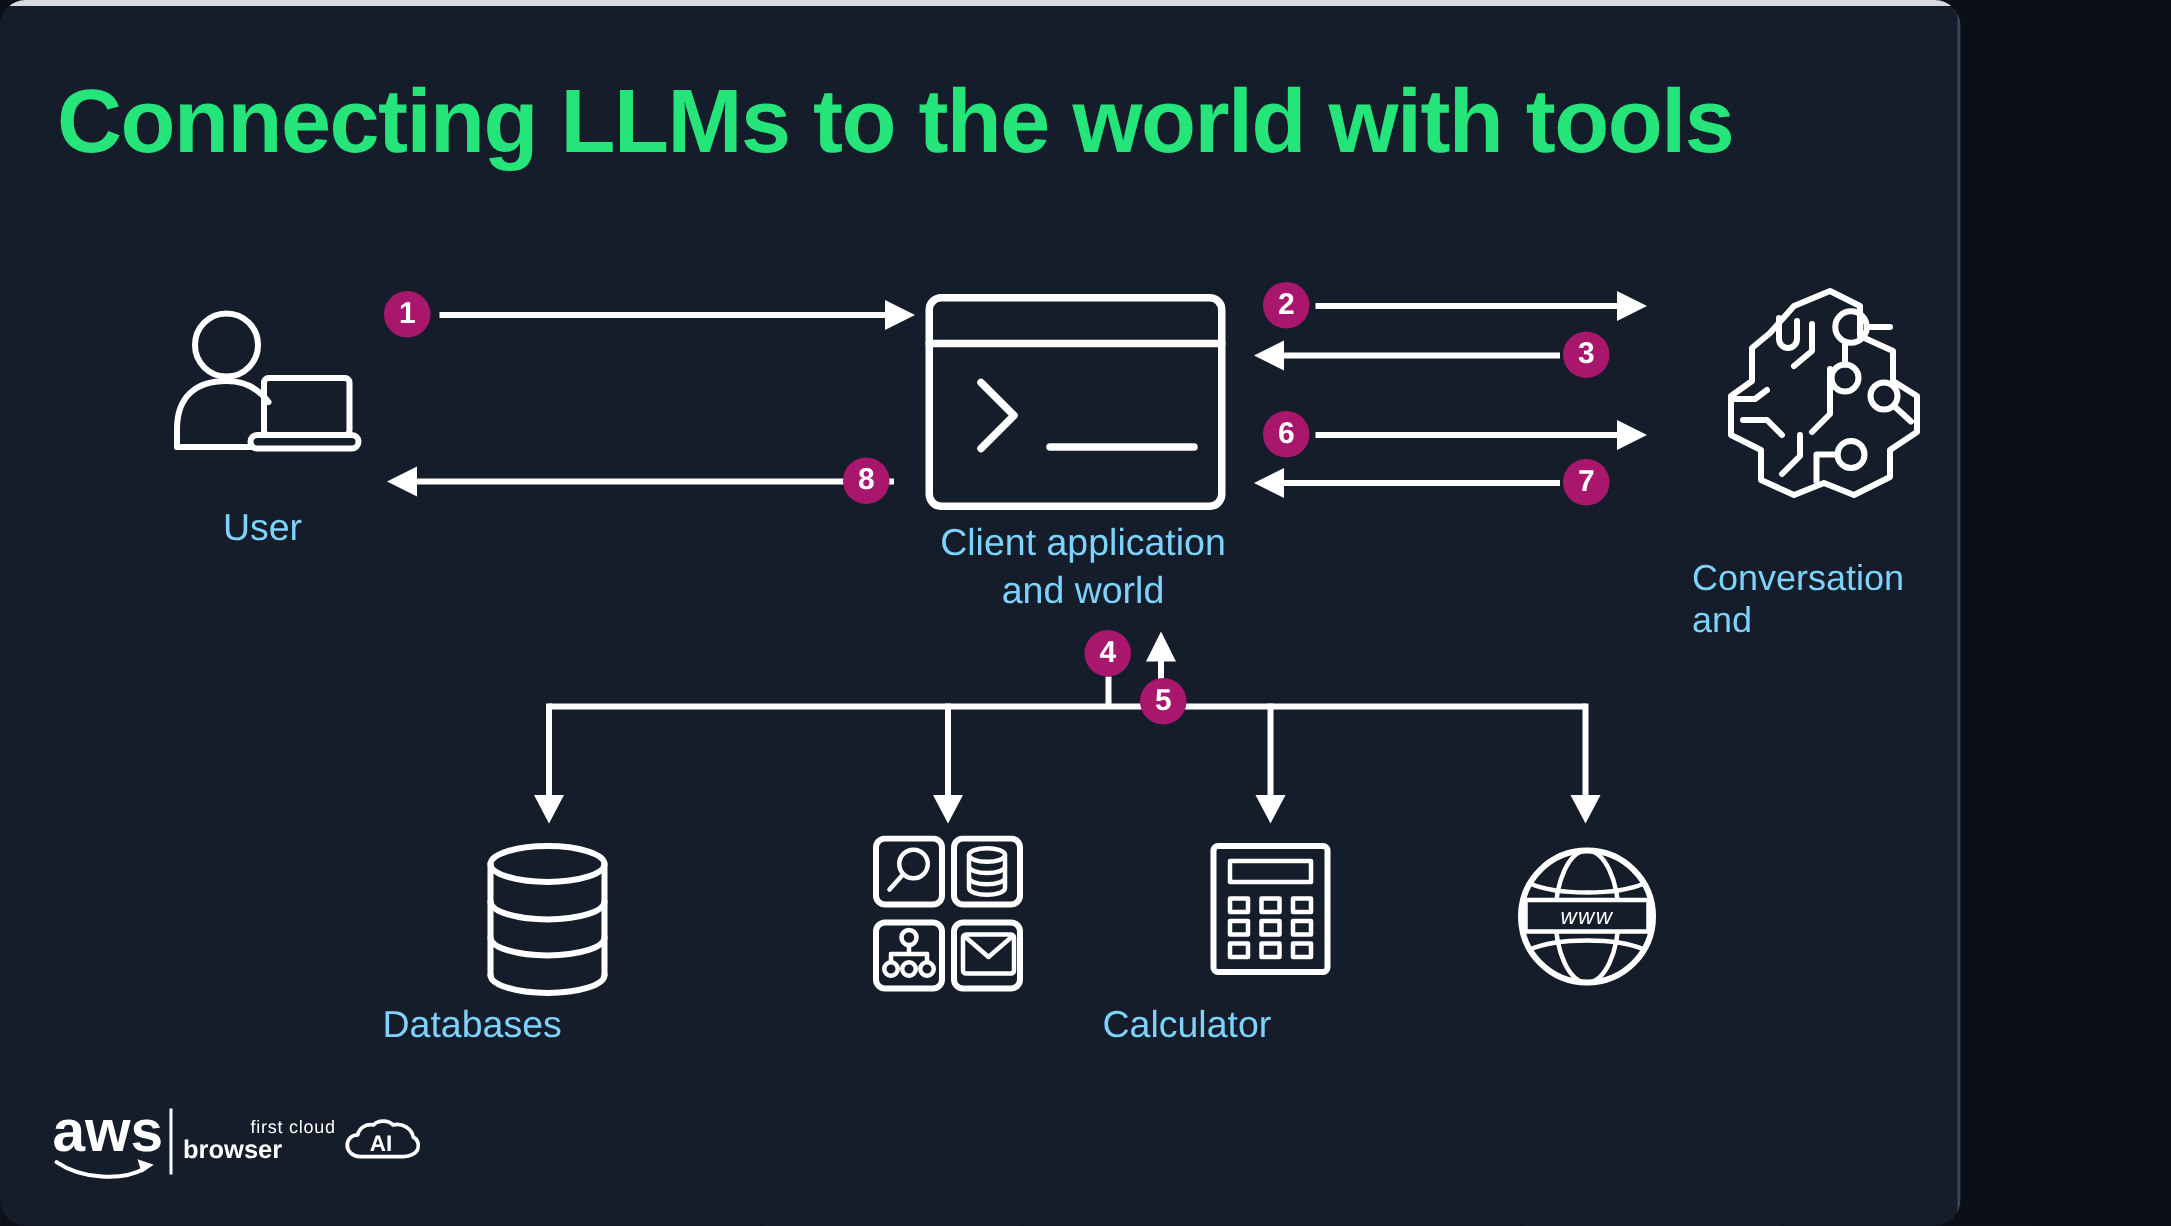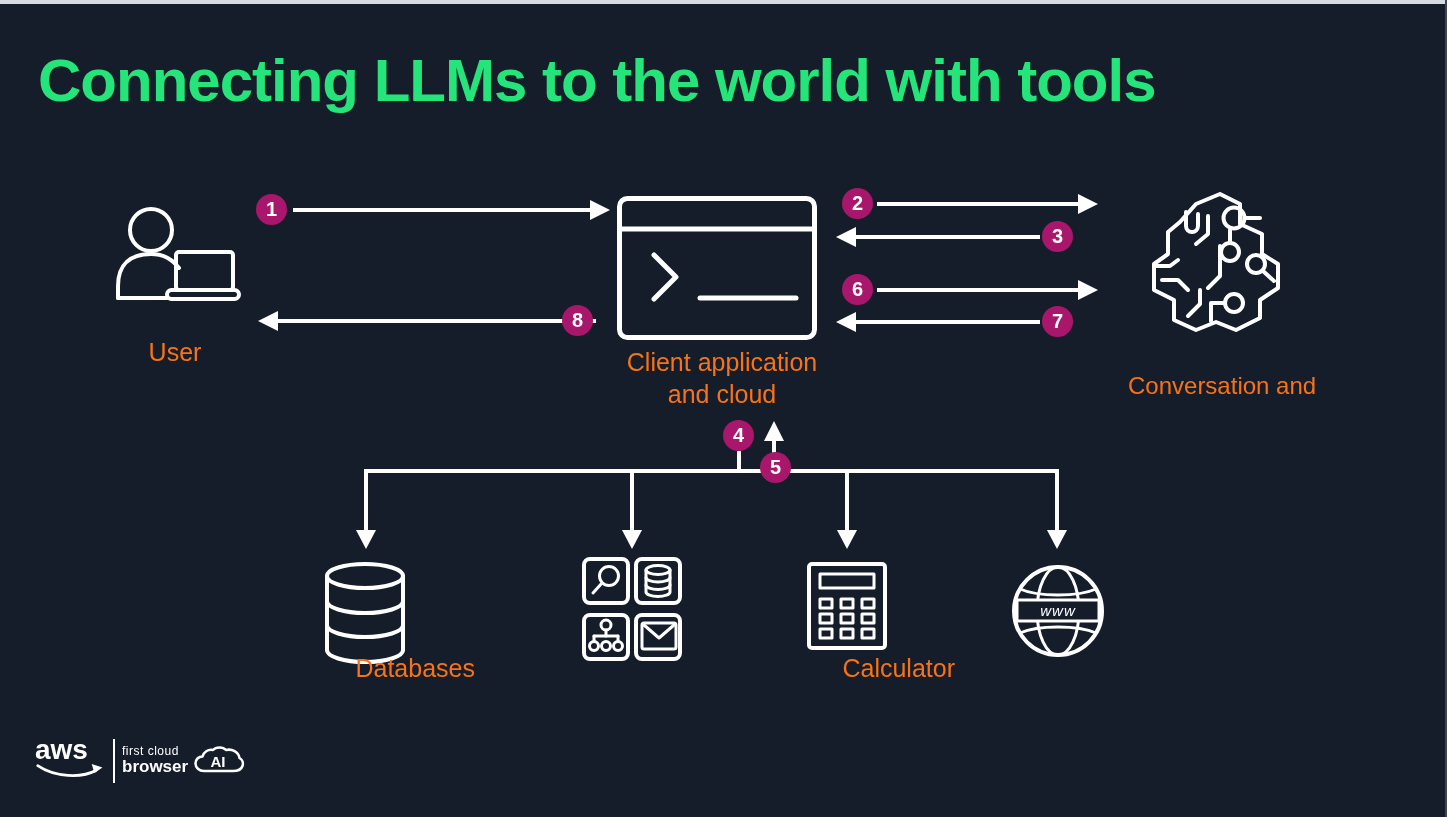--- a/index.html
+++ b/index.html
@@ -1,19 +1,19 @@
 <!DOCTYPE html>
 <html style="--background: #161D2A; --title_green: #24E47A; --badge_magenta: #A8176C; --line_white: #FFFFFF; --top_strip: #D7DADF; --right_edge: #3E4552;"><head>
 <meta charset="utf-8">
 <style>
   html,body{margin:0;padding:0;background:#0b0f17;}
   .slide{
-    position:relative;width:1447px;height:817px;overflow:hidden;
+    position:relative;width:1307px;height:817px;overflow:hidden;
     background:var(--background,#161D2A);
-    font-family:"Liberation Sans",sans-serif;color:#fff;
+    font-family:"Liberation Sans",sans-serif;color:#fff;border-radius:17px;
   }
   .top-strip{position:absolute;left:0;top:0;right:0;height:4px;background:var(--top_strip,#D7DADF);}
   .right-strip{position:absolute;top:0;right:0;bottom:0;width:2px;background:var(--right_edge,#3E4552);}
   .title{
     position:absolute;left:38px;top:46px;margin:0;white-space:nowrap;
     font-size:60px;font-weight:700;letter-spacing:-1px;
     color:var(--title_green,#24E47A);
   }
   .overlay{position:absolute;left:0;top:0;width:1447px;height:817px;pointer-events:none;}
   .overlay .ln{stroke:var(--line_white,#fff);stroke-width:4;fill:none;stroke-linecap:butt;}
@@ -35,40 +35,40 @@
   .icon .s3{stroke:var(--line_white,#fff);fill:none;stroke-width:3;stroke-linecap:round;stroke-linejoin:round;}
   .icon .bgfill{fill:var(--background,#161D2A);}
   .user-icon{left:112px;top:204px;}
   .client-icon{left:616px;top:195px;}
   .llm-icon{left:1136px;top:188px;}
   .db-icon{left:323px;top:561px;}
   .api-icon{left:582px;top:557px;}
   .calc-icon{left:806px;top:561px;}
   .web-icon{left:1010px;top:561px;}
 
-  .lbl{position:absolute;font-size:25px;line-height:1.15;color:#f97316;}
+  .lbl{position:absolute;font-size:25px;line-height:1.15;color:#7dd3fc;}
   .lbl.ctr{text-align:center;width:300px;}
   .user-label{left:25px;top:338px;}
   .client-l1{left:572px;top:348px;}
   .client-l2{left:572px;top:380px;}
   .llm-label{left:1056px;top:337px;}
   .llm-cap{font-size:24px;left:1128px;}
   .llm-cap1{top:372px;}
   .llm-cap2{top:416px;}
-  .tool-label{width:220px;text-align:right;top:654px;}
+  .tool-label{width:220px;text-align:left;top:669px;}
   .tl-db{left:255px;}.tl-api{left:522px;}.tl-calc{left:735px;}.tl-web{left:947px;}
 
   .logo{position:absolute;left:35px;top:739px;display:flex;align-items:flex-start;}
   .aws-mark{position:relative;width:74px;}
-  .aws-text{font-size:28px;font-weight:700;line-height:0.8;letter-spacing:0px;display:block;}
+  .aws-text{font-size:39px;font-weight:700;line-height:0.8;letter-spacing:0px;display:block;}
   .aws-smile{display:block;margin-top:2px;}
   .aws-smile .s3{stroke:#fff;fill:none;stroke-width:3;stroke-linecap:round;}
   .logo-divider{width:2px;height:44px;background:#fff;margin:0 7px 0 4px;}
   .logo-program{line-height:1;padding-top:6px;}
-  .logo-p1{font-size:12px;letter-spacing:0.5px;}
+  .logo-p1{font-size:12px;letter-spacing:0.5px;margin-left:45px;}
   .logo-p2{font-size:17px;font-weight:700;margin-top:1px;}
   .cloud-badge{margin-left:5px;margin-top:7px;}
   .cloud-badge .s{stroke:#fff;fill:none;stroke-width:2.5;stroke-linejoin:round;}
   .cloud-badge text{fill:#fff;font-weight:700;font-size:15px;font-family:"Liberation Sans",sans-serif;}
   .web-www{fill:#fff;font-size:15px;font-style:italic;letter-spacing:1px;font-family:"Liberation Sans",sans-serif;}
 </style>
 </head>
 <body>
 
 <div class="slide">
@@ -162,21 +162,21 @@
   </svg>
   <div class="lbl ctr user-label">User</div>
 
   <svg class="icon client-icon" width="202" height="146" viewBox="0 0 202 146">
     <rect class="s5" x="3.5" y="3.5" width="195" height="139" rx="8"></rect>
     <line class="s5" x1="3.5" y1="34" x2="198.5" y2="34"></line>
     <polyline class="s5" points="38,60 60,82 38,104"></polyline>
     <line class="s5" x1="84" y1="103" x2="180" y2="103"></line>
   </svg>
   <div class="lbl ctr client-l1">Client application</div>
-  <div class="lbl ctr client-l2">and cloud</div>
+  <div class="lbl ctr client-l2">and world</div>
 
   <svg class="icon llm-icon" width="148" height="148" viewBox="0 0 148 148">
     <path class="s" d="M60,16 L84,6 L104,16 L104,36 L126,46 L126,66 L142,76 L142,100 L124,112 L124,130 L100,142 L80,134 L60,142 L38,132 L38,112 L18,102 L18,76 L32,66 L32,44 L44,34 Z"></path>
     <path class="s" d="M50,24 L50,38 A6,6 0 0 0 62,38 L62,26"></path>
     <path class="s" d="M72,28 L72,46 L60,56"></path>
     <path class="s" d="M18,78 L34,78 L42,72"></path>
     <path class="s" d="M26,92 L42,92 L52,102"></path>
     <path class="s" d="M52,128 L64,116 L64,102"></path>
     <path class="s" d="M84,58 L84,88 L72,100"></path>
     <circle class="s" cx="98" cy="30" r="10.5"></circle>

